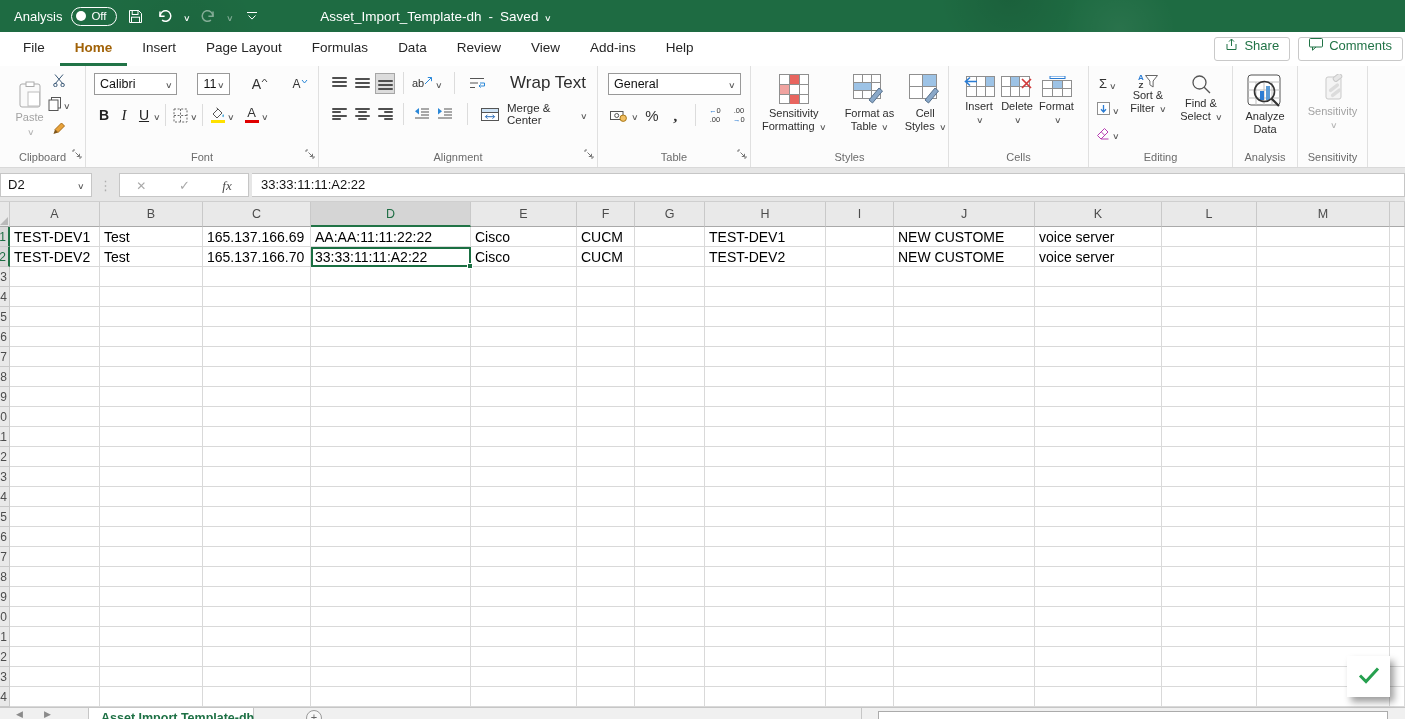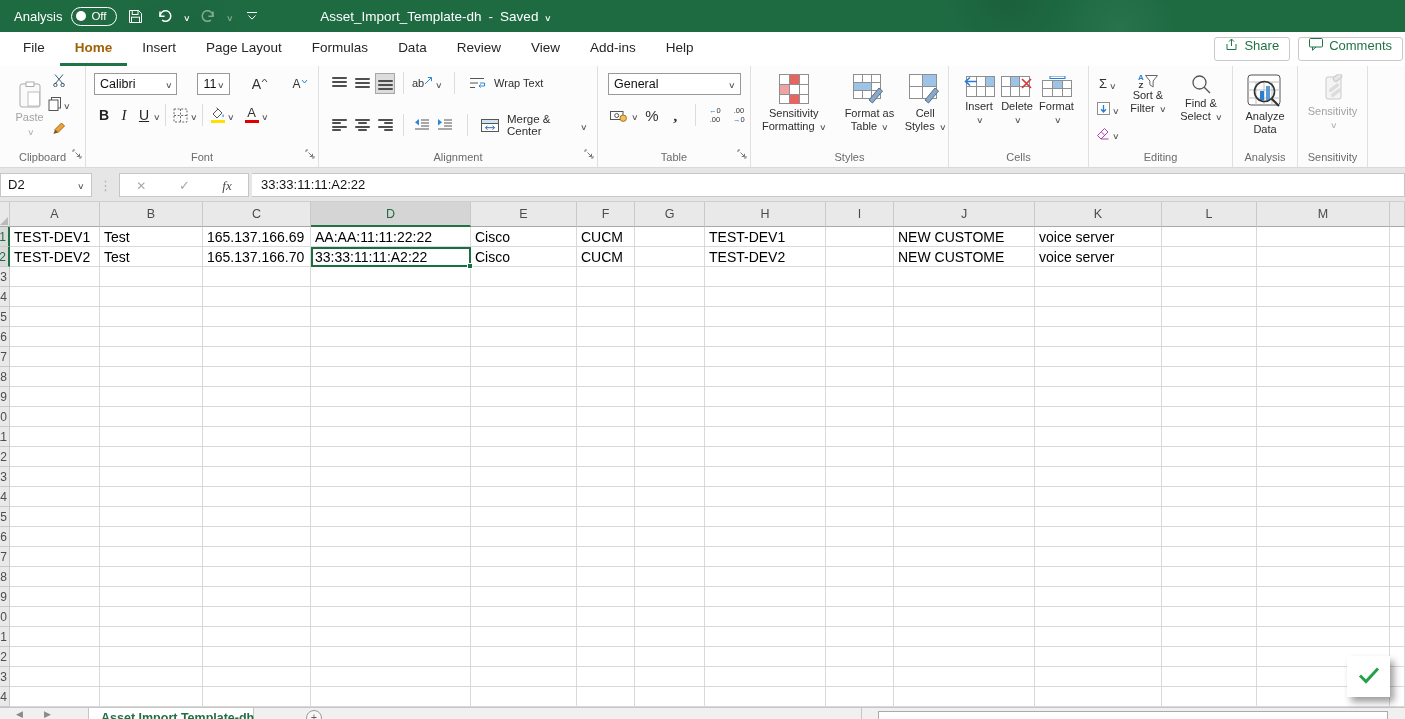--- a/index.html
+++ b/index.html
@@ -321,21 +321,21 @@
           </span>
         <span class="chev"></span>
         <span class="vsep" style="margin:0 9px"></span>
         <span class="smbtn">
             <svg width="17" height="14" viewBox="0 0 17 14">
               <path d="M1 2.5 h14 M1 7 h8 M1 11.5 h5" stroke="#555"></path>
               <path d="M11 7 h4.5 v3 H10" fill="none" stroke="#2b88d8"></path>
               <path d="M11.6 8.4 L10 10 l1.6 1.6" fill="none" stroke="#2b88d8"></path>
             </svg>
           </span>
-        <span style="font-size:11px;color:#2e2e2e;margin-left:4px">Wrap Text</span>
+        <span style="font-size:17px;color:#2e2e2e;margin-left:20px">Wrap Text</span>
       </div>
       <div style="display:flex;align-items:center;gap:3px;margin-top:8px">
         <span class="smbtn">
             <span class="bars ha al">
               <i></i>
               <i></i>
               <i></i>
               <i></i>
             </span>
           </span>
@@ -369,21 +369,21 @@
             </svg>
           </span>
         <span class="vsep" style="margin:0 9px"></span>
         <span class="smbtn">
             <svg width="18" height="13" viewBox="0 0 18 13">
               <rect x=".5" y=".5" width="17" height="12" fill="#fff" stroke="#555"></rect>
               <rect x=".5" y=".5" width="17" height="4" fill="#cfe3f5" stroke="#555"></rect>
               <path d="M4.5 8.7 H13.5 M6.5 6.7 l-2 2 2 2 M11.5 6.7 l2 2 -2 2" fill="none" stroke="#2b6cb8"></path>
             </svg>
           </span>
-        <span style="font-size:11.5px;color:#2e2e2e;margin:11px 4px">Merge &amp; Center</span>
+        <span style="font-size:11.5px;color:#2e2e2e;margin:0 4px">Merge &amp; Center</span>
         <span class="chev"></span>
       </div>
     </div>
     <div class="rg-label">Alignment</div>
     <span class="launcher"><svg width="10" height="10" viewBox="0 0 10 10">
           <path d="M1 3 V1 h2 M9 7 v2 H7 M3.5 3.5 l4 4 M7.5 4.8 V7.5 H4.8" fill="none" stroke="#777"></path>
         </svg></span>
   </div>
 
   <div class="rgroup" style="width:153px">

